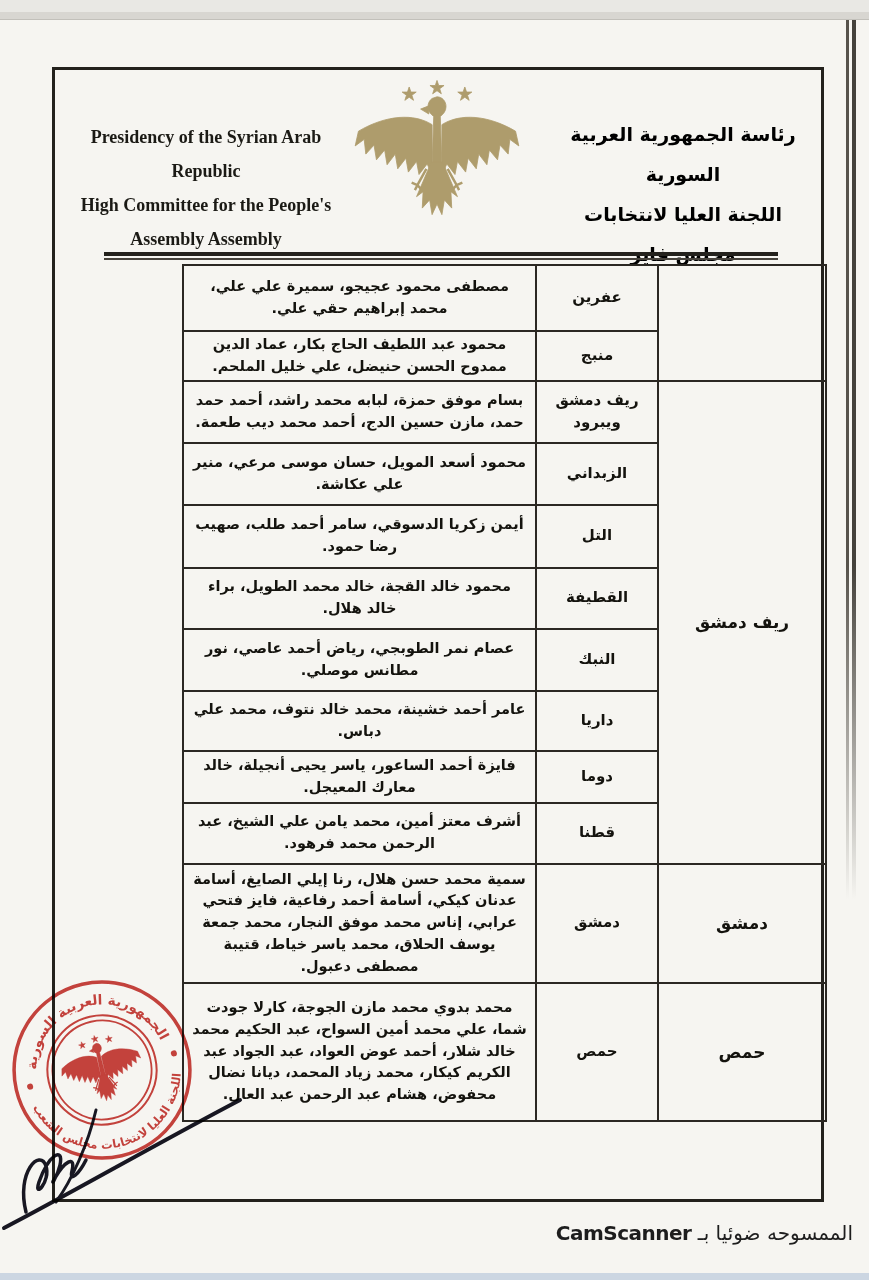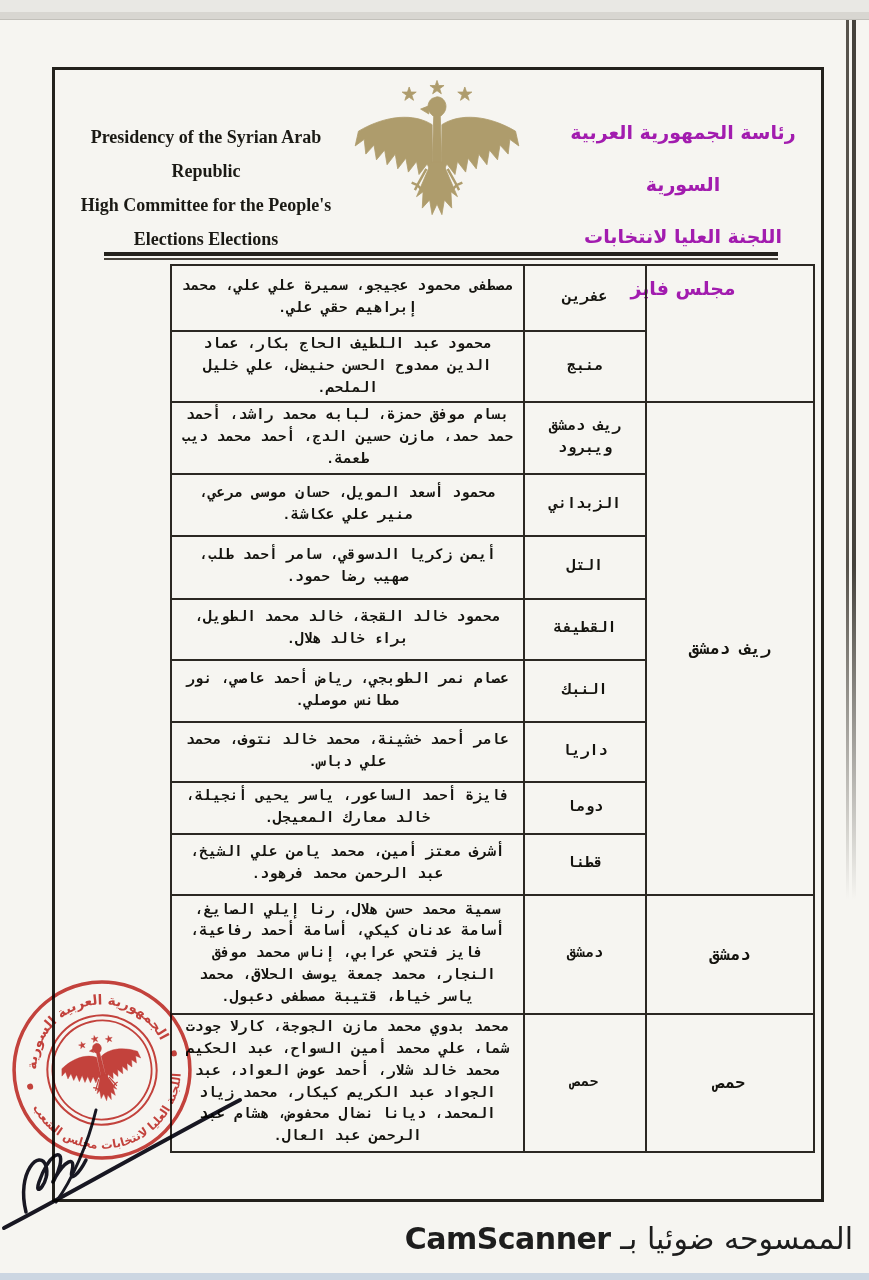--- a/index.html
+++ b/index.html
@@ -9,58 +9,58 @@
   .top-strip{position:absolute;left:0;top:0;width:869px;height:8px;background:#d8d6d1;border-bottom:1px solid #c2c0ba;}
   .bottom-strip{position:absolute;left:0;top:1261px;width:869px;height:19px;background:#ccd6e2;}
   .scan-line-a{position:absolute;left:846px;top:8px;width:3px;height:880px;
       background:linear-gradient(to bottom,#57534c 0,#57534c 62%,rgba(87,83,76,0) 100%);}
   .scan-line-b{position:absolute;left:852px;top:8px;width:4px;height:880px;
       background:linear-gradient(to bottom,#45423c 0,#45423c 62%,rgba(69,66,60,0) 100%);}
   .page-border{position:absolute;left:52px;top:55px;width:772px;height:1135px;border:3px solid #23211c;}
 
   .header-english{position:absolute;left:58px;top:108px;width:296px;text-align:center;
       font-family:"Liberation Serif",serif;font-weight:bold;font-size:18px;line-height:34px;color:#1b1a15;}
-  .header-arabic{position:absolute;left:552px;top:94px;width:262px;text-align:center;direction:rtl;
-      font-weight:bold;font-size:19px;line-height:52px;color:#a21caf;}
+  .header-arabic{position:absolute;left:552px;top:102px;width:262px;text-align:center;direction:rtl;
+      font-weight:bold;font-size:19px;line-height:40px;color:#000000;}
   .emblem{position:absolute;left:347px;top:68px;width:180px;height:140px;}
 
   .header-rule{position:absolute;left:104px;top:240px;width:674px;height:8px;
       border-top:4px solid #24221d;border-bottom:2px solid #46423b;}
 
-  table.candidates{position:absolute;left:170px;top:252px;width:643px;direction:rtl;
-      border-collapse:collapse;table-layout:fixed;font-family:Liberation Mono, monospace;}
+  table.candidates{position:absolute;left:182px;top:252px;width:643px;direction:rtl;
+      border-collapse:collapse;table-layout:fixed;}
   table.candidates td{border:2px solid #2b2823;text-align:center;vertical-align:middle;
       padding:2px 7px;font-weight:bold;color:#14130e;}
   td.region-cell{font-size:17px;}
   td.district-cell{font-size:15px;white-space:pre-line;line-height:1.45;}
   td.names-cell{font-size:14.5px;line-height:1.5;}
 
   .stamp{position:absolute;left:6px;top:962px;width:192px;height:192px;transform:rotate(-13deg);
       mix-blend-mode:multiply;opacity:.9;}
   .stamp text{font-family:"DejaVu Sans",sans-serif;font-weight:bold;}
   .signature{position:absolute;left:-4px;top:1048px;width:250px;height:175px;mix-blend-mode:multiply;}
 
-  .footer-scan{position:absolute;right:16px;top:1209px;direction:rtl;font-size:30px;color:#1d1d1d;
+  .footer-scan{position:absolute;right:16px;top:1209px;direction:rtl;font-size:20px;color:#1d1d1d;
       font-family:"DejaVu Sans",sans-serif;}
   .footer-scan .brand{direction:ltr;unicode-bidi:embed;font-weight:600;letter-spacing:-0.5px;
       font-family:"DejaVu Sans",sans-serif;}
 </style>
 </head>
 <body>
 
 <div class="scan">
 
   <div class="top-strip"></div>
 
   <div class="page-border"></div>
 
   <div class="header-english">
     <div>Presidency of the Syrian Arab Republic</div>
     <div>High Committee for the People's</div>
-    <div>Elections Elections</div>
+    <div>Assembly Assembly</div>
   </div>
 
   <svg class="emblem" viewBox="0 0 220 170">
     <defs>
       <path id="star5" d="M0,-9 L2.1,-2.8 L8.6,-2.8 L3.3,1.1 L5.3,7.3 L0,3.5 L-5.3,7.3 L-3.3,1.1 L-8.6,-2.8 L-2.1,-2.8 Z"></path>
       <g id="eagle-core">
         <use href="#star5" transform="translate(76,17)"></use>
         <use href="#star5" transform="translate(110,9)"></use>
         <use href="#star5" transform="translate(144,17)"></use>
         <path d="M104,54 C82,40 48,42 14,62 L10,80 L21,72 L23,90 L33,79 L36,97 L46,85 L49,103 L59,90 L62,108 L72,95 L75,112 L85,99 L88,115 L98,102 L104,116 Z"></path>

